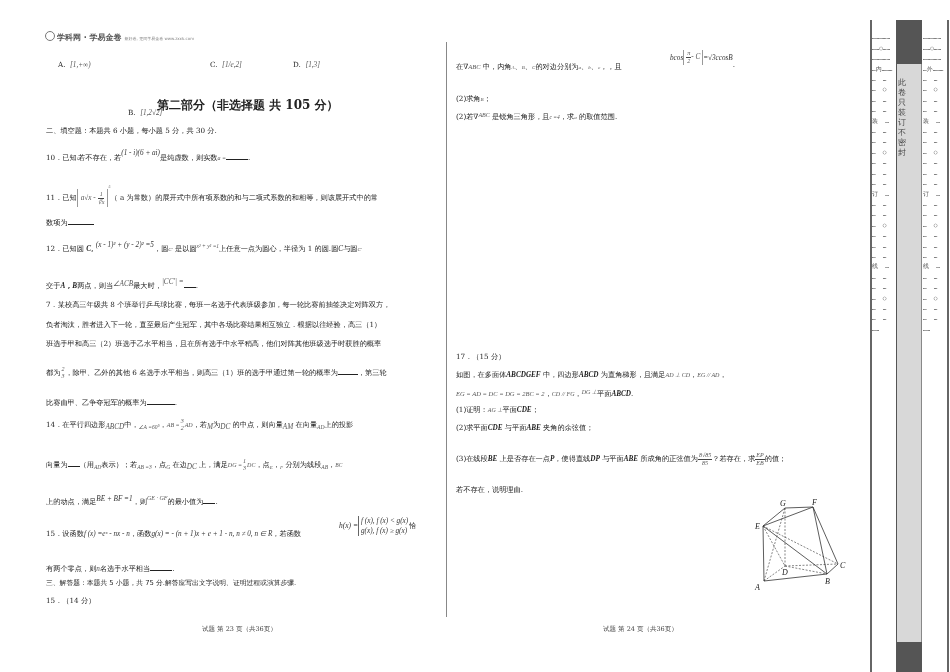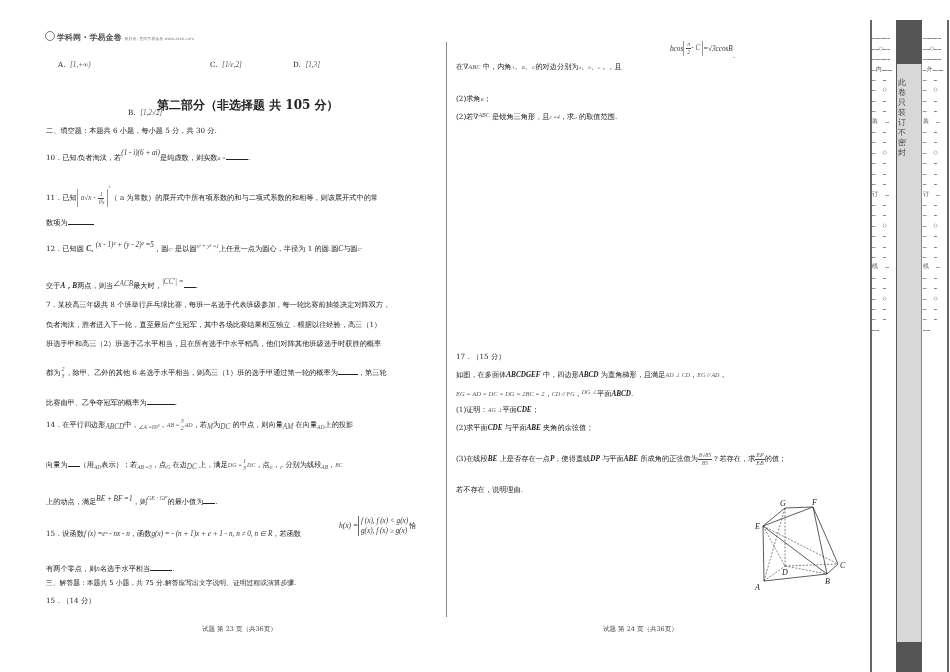--- a/index.html
+++ b/index.html
@@ -33,21 +33,21 @@
 <div class="abs t" style="left:58px; top:60px;"><span>A.</span>&nbsp;&nbsp;<span class="m">[1,+∞)</span></div>
 <div class="abs t" style="left:128px; top:60px;margin-top:48px;"><span>B.</span>&nbsp;&nbsp;<span class="m">[1,2√2]</span></div>
 <div class="abs t" style="left:210px; top:60px;"><span>C.</span>&nbsp;&nbsp;<span class="m">[1/e,2]</span></div>
 <div class="abs t" style="left:293px; top:60px;"><span>D.</span>&nbsp;&nbsp;<span class="m">[1,3]</span></div>
 
 <div class="abs section-title" style="left:157px; top:97px;">第二部分（非选择题 共 105 分）</div>
 
 <div class="abs t b" style="left:46px; top:126px; font-weight:normal;">二、填空题：本题共 6 小题，每小题 5 分，共 30 分.</div>
 
 <div class="abs t" style="left:46px; top:148px;">
-  <span>10．已知</span><span class="m" style="font-size:5px;">i</span><span>负者淘汰，若</span><span class="m" style="vertical-align:5px;color:#333;">(1 - i)(6 + ai)</span><span>是纯虚数，则实数</span><span class="m" style="font-size:6px;">a =</span><span class="blank" style="width:22px;"></span><span>.</span>
+  <span>10．已知</span><span class="m" style="font-size:5px;">i</span><span>若不存在，若</span><span class="m" style="vertical-align:5px;color:#333;">(1 - i)(6 + ai)</span><span>是纯虚数，则实数</span><span class="m" style="font-size:6px;">a =</span><span class="blank" style="width:22px;"></span><span>.</span>
 </div>
 
 <div class="abs t" style="left:46px; top:182px;">
   <span>11．已知</span><span style="display:inline-block;border-left:0.7px solid #999;border-right:0.7px solid #999;padding:0 3px;vertical-align:middle;height:18px;line-height:18px;"><span class="m">a√x -</span> <span class="frac m"><span class="num">1</span><span>∛x</span></span></span><sup class="m" style="font-size:4px;vertical-align:12px;">5</sup><span>（ a 为常数）的展开式中所有项系数的和与二项式系数的和相等，则该展开式中的常</span>
 </div>
 <div class="abs t" style="left:46px; top:216px;">
   <span>数项为</span><span class="blank" style="width:26px;"></span>
 </div>
 
 <div class="abs t" style="left:46px; top:240px;">
@@ -90,21 +90,21 @@
 <div class="abs t" style="left:46px; top:578px; font-family:'DejaVu Sans',sans-serif; font-size:6.8px;">三、解答题：本题共 5 小题，共 75 分.解答应写出文字说明、证明过程或演算步骤.</div>
 <div class="abs t" style="left:46px; top:596px;">15．（14 分）</div>
 
 <div class="abs footer" style="left:202px; top:625px;">试题  第 23 页（共36页）</div>
 
 <div class="abs divider"></div>
 
 <div class="abs t" style="left:456px; top:62px;">
   <span>在∇</span><span class="m" style="font-size:6.5px;">ABC</span> <span>中，内角</span><span class="m" style="font-size:5px;">A</span><span>、</span><span class="m" style="font-size:5px;">B</span><span>、</span><span class="m" style="font-size:5px;">C</span><span>的对边分别为</span><span class="m" style="font-size:5px;">a</span><span>、</span><span class="m" style="font-size:5px;">b</span><span>、</span><span class="m" style="font-size:5px;">c</span><span>，</span><span>，且</span>
 </div>
-<div class="abs t" style="left:670px; top:41px;">
+<div class="abs t" style="left:670px; top:50px;">
   <span class="m" style="color:#333;vertical-align:middle;">bcos</span><span style="display:inline-block;vertical-align:middle;border-left:0.7px solid #999;border-right:0.7px solid #999;padding:0 2px;"><span class="frac m"><span class="num">π</span><span>2</span></span><span class="m">- C</span></span><span class="m" style="color:#333;vertical-align:middle;">=√3ccosB</span><span style="vertical-align:-8px;">.</span>
 </div>
 <div class="abs t" style="left:456px; top:94px;">
   <span>(2)求角</span><span class="m" style="font-size:5px;">B</span><span>；</span>
 </div>
 <div class="abs t" style="left:456px; top:110px;">
   <span>(2)若∇</span><span class="m" style="font-size:6px;vertical-align:2px;">ABC</span> <span>是锐角三角形，且</span><span class="m" style="font-size:5.5px;">c =4</span><span>，求</span><span class="m" style="font-size:5px;">a</span> <span>的取值范围.</span>
 </div>
 
 <div class="abs t" style="left:456px; top:352px;">17．（15 分）</div>

